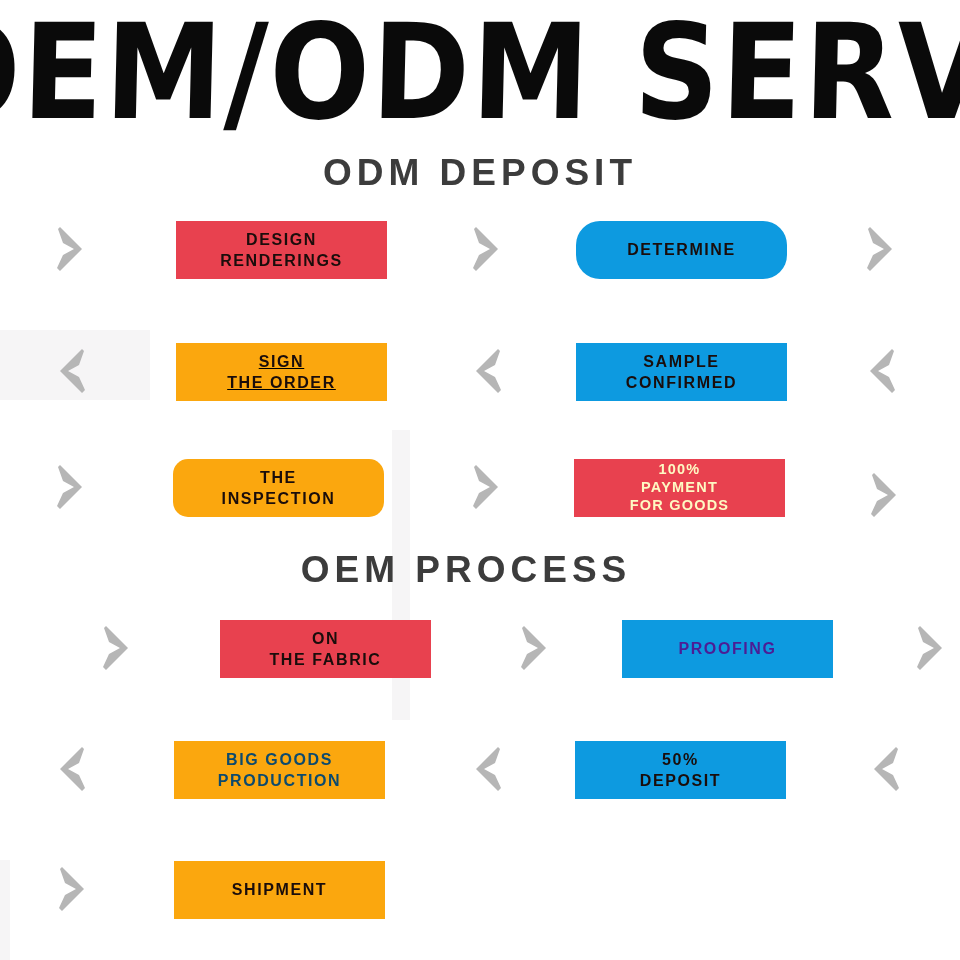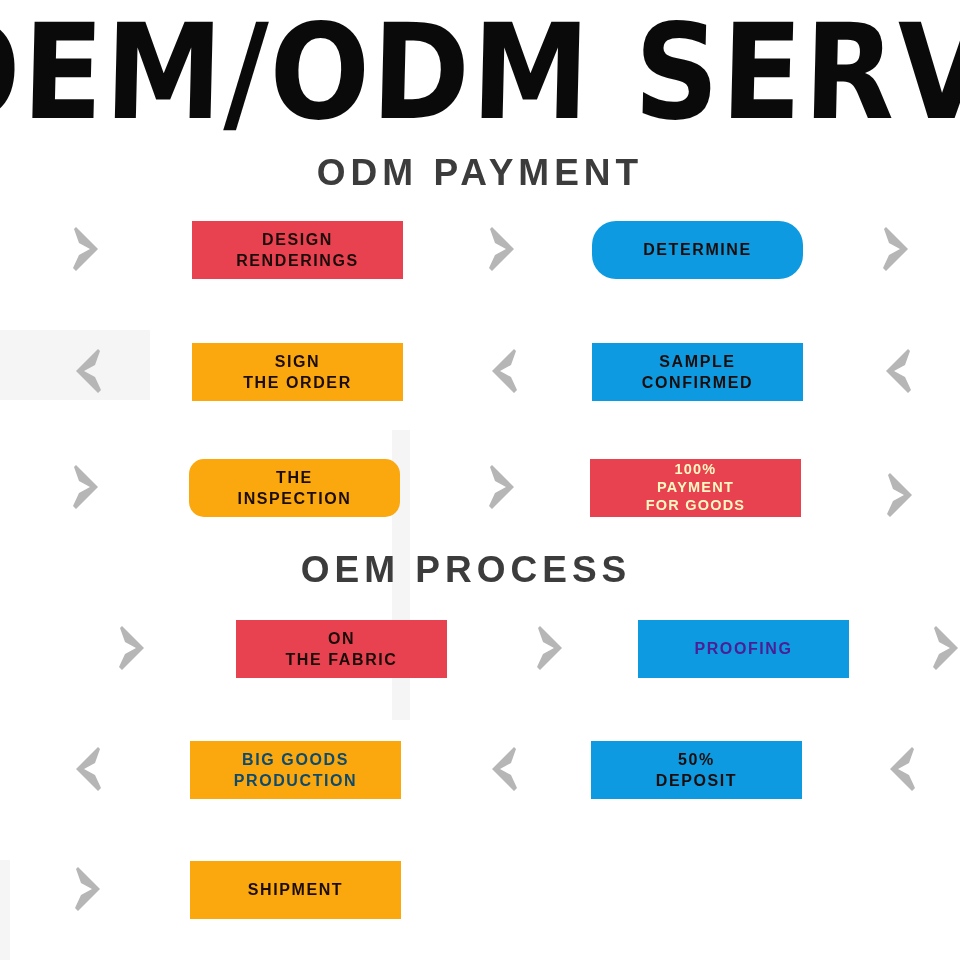--- a/index.html
+++ b/index.html
@@ -58,21 +58,21 @@
     font-size: 37px;
     letter-spacing: 5px;
     color: #3c3c3c;
   }
   #heading-odm { top: 152px; }
   #heading-oem { top: 549px; left: -14px; }
 
   
   .process-row {
     position: absolute;
-    left: 16px;
+    left: 0;
     width: 852px;
     height: 80px;
   }
 
   
   .chevron {
     position: absolute;
     width: 40px;
     height: 48px;
     top: 14px;
@@ -132,21 +132,21 @@
 <div id="canvas">
 
   <div class="scan-wash" id="wash-a"></div>
   <div class="scan-wash" id="wash-b"></div>
   <div class="scan-wash" id="wash-c"></div>
 
   <div class="hero-title-clip">
     <div class="hero-title">OEM/ODM SERVICE</div>
   </div>
 
-  <div class="section-heading" id="heading-odm" style="color: rgb(60, 60, 60);">ODM PAYMENT</div>
+  <div class="section-heading" id="heading-odm" style="color: rgb(60, 60, 60);">ODM DEPOSIT</div>
 
   <div class="section-heading" id="heading-oem" style="color: rgb(60, 60, 60);">OEM PROCESS</div>
 
   <div class="process-row" style="top:211px;">
     <div class="chevron ch-col-0">
       <svg viewBox="0 0 40 48">
           <path class="chevron-path" d="M8 4 L10 2 L32 24 L10 46 L7 43 L13 30 L24 24 L13 18 Z" fill="#b6b6b6"></path>
         </svg>
     </div>
     <div class="step-box box-col-left" style="background-color: rgb(232, 65, 79);">
@@ -167,21 +167,21 @@
         </svg>
     </div>
   </div>
 
   <div class="process-row" style="top:333px;">
     <div class="chevron ch-col-0" style="left:52px;">
       <svg viewBox="0 0 40 48">
           <path class="chevron-path" d="M32 4 L30 2 L8 24 L30 46 L33 43 L27 30 L16 24 L27 18 Z" fill="#b6b6b6"></path>
         </svg>
     </div>
-    <div class="step-box box-col-left" style="background-color: rgb(251, 167, 14);">
+    <div class="step-box box-col-left" style="background-color: rgb(251, 167, 14); text-decoration: underline;">
       <span class="step-label" style="color: rgb(26, 13, 11);">SIGN
 THE ORDER</span>
     </div>
     <div class="chevron ch-col-1" style="left:468px;">
       <svg viewBox="0 0 40 48">
           <path class="chevron-path" d="M32 4 L30 2 L8 24 L30 46 L33 43 L27 30 L16 24 L27 18 Z" fill="#b6b6b6"></path>
         </svg>
     </div>
     <div class="step-box box-col-right" style="background-color: rgb(13, 154, 224);">
       <span class="step-label" style="color: rgb(26, 13, 11);">SAMPLE

